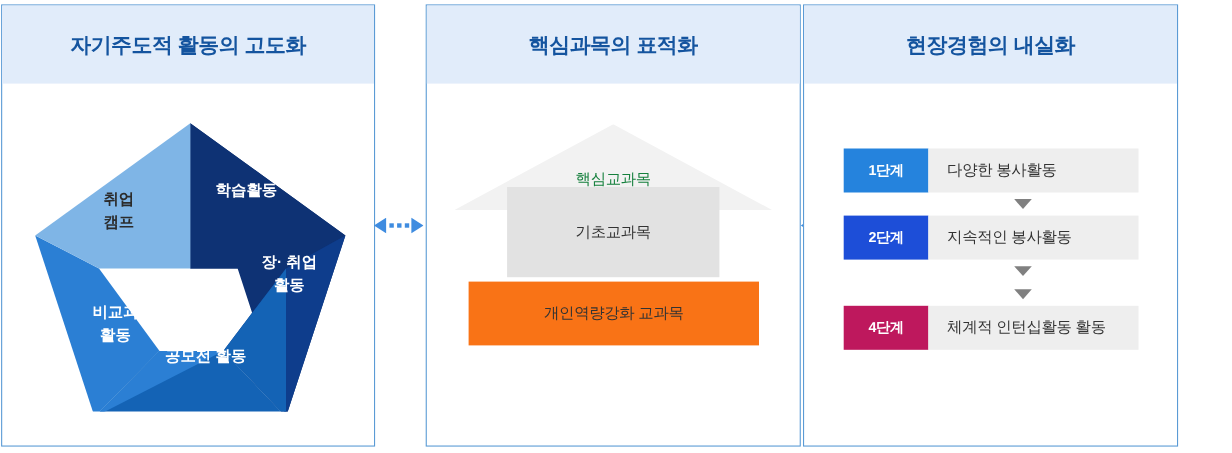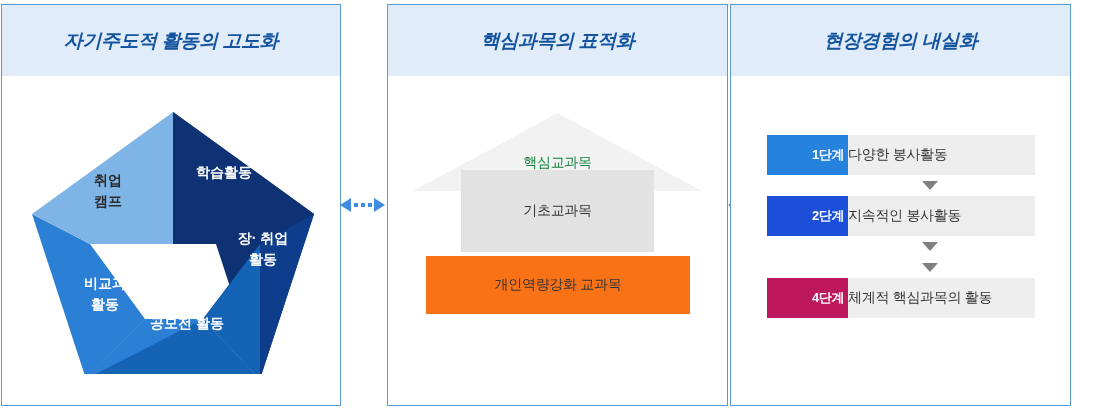--- a/index.html
+++ b/index.html
@@ -6,21 +6,21 @@
   body{width:1120px;height:412px;font-family:"Liberation Sans","DejaVu Sans",sans-serif;overflow:hidden;}
   .stage{position:relative;width:1120px;height:412px;}
 
   
   .panel{position:absolute;top:4px;height:402px;border:1px solid #5b9bd5;background:#ffffff;box-sizing:border-box;}
   #panel-1{left:1px;width:340px;}
   #panel-2{left:387px;width:341px;}
   #panel-3{left:730px;width:341px;}
 
   .panel-header{height:71px;background:#e1ecfa;display:flex;align-items:center;justify-content:center;}
-  .panel-title{font-size:19px;font-weight:bold;color:#14549f;letter-spacing:-0.4px;font-style:italic;}
+  .panel-title{font-size:19px;font-weight:bold;color:#14549f;letter-spacing:-0.4px;}
   .panel-body{position:relative;height:329px;}
 
   
   .connector{position:absolute;top:196px;width:45px;height:18px;}
   #connector-1{left:340px;}
   #connector-2{left:728px;}
   .connector svg{display:block;}
 
   
   .pentagon-wrap{position:absolute;left:26px;top:28px;width:290px;height:270px;}
@@ -34,24 +34,24 @@
   .roof{position:absolute;left:25px;top:37px;width:289px;height:78px;}
   .roof-label{position:absolute;left:0;top:41px;width:289px;text-align:center;font-size:14px;color:#15803d;letter-spacing:-0.3px;}
   .floor{position:absolute;box-sizing:border-box;display:flex;align-items:center;justify-content:center;
          font-size:14px;color:#333333;letter-spacing:-0.3px;}
   #floor-basic{left:73px;top:94px;width:193px;height:82px;background:#e2e2e2;}
   #floor-base{left:38px;top:180px;width:264px;height:58px;background:#f97316;}
 
   
   .steps{position:absolute;left:36px;top:59px;width:268px;}
   .step-row{display:flex;align-items:stretch;height:40px;}
-  .step-badge{width:40px;display:flex;align-items:center;justify-content:center;
-              color:#ffffff;font-size:13px;font-weight:bold;letter-spacing:-0.4px;padding-left:41px;}
+  .step-badge{width:77px;display:flex;align-items:center;justify-content:center;
+              color:#ffffff;font-size:13px;font-weight:bold;letter-spacing:-0.4px;}
   .step-label{flex:1;display:flex;align-items:center;background:#eeeeee;
-              font-size:14px;color:#333333;letter-spacing:-0.3px;}
+              padding-left:17px;font-size:14px;color:#333333;letter-spacing:-0.3px;}
   .step-arrow{height:21px;display:flex;align-items:center;justify-content:center;padding-left:57px;}
   .step-arrow span{display:block;width:0;height:0;border-left:8px solid transparent;
                    border-right:8px solid transparent;border-top:9px solid #808080;}
 </style>
 </head>
 <body>
 
 <div class="stage">
 
   <section class="panel" id="panel-1">
@@ -144,20 +144,20 @@
         <div class="step-arrow">
             <span></span>
           </div>
 
         <div class="step-arrow">
             <span></span>
           </div>
 
         <div class="step-row">
           <div class="step-badge" style="background: #be185d;">4단계</div>
-          <div class="step-label">체계적 핵심과목의 활동</div>
+          <div class="step-label">체계적 인턴십활동 활동</div>
         </div>
 
       </div>
     </div>
   </section>
 
 </div>
 
 </body></html>

